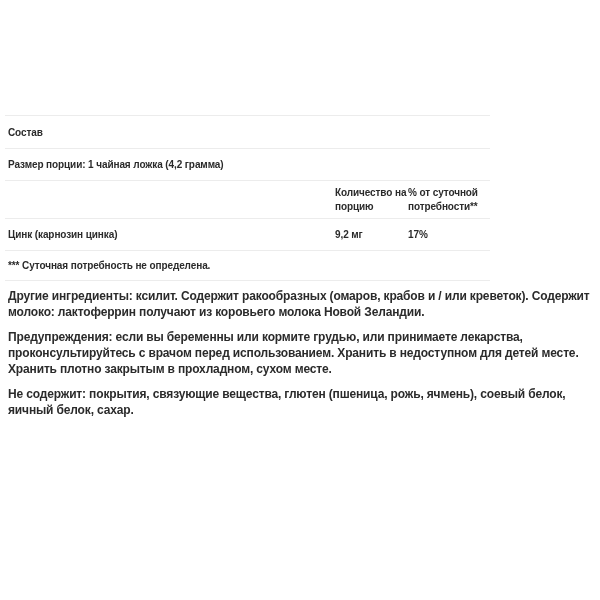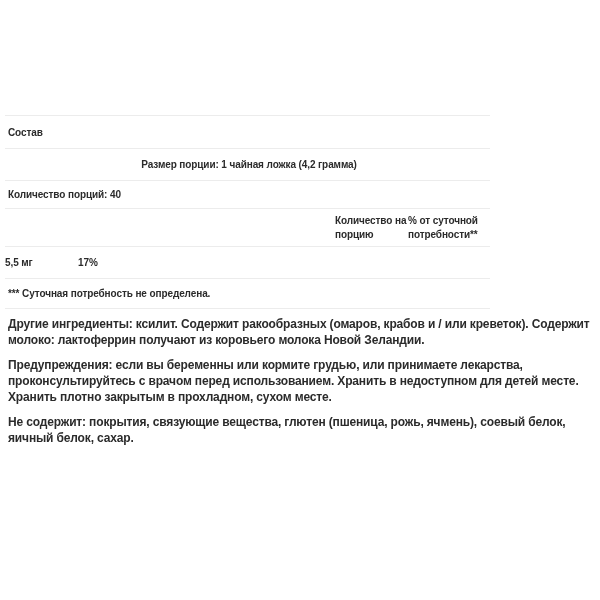--- a/index.html
+++ b/index.html
@@ -30,21 +30,21 @@
   .row {
     display: flex;
     align-items: center;
     border-top: 1px solid #ececec;
   }
   .row.last { border-bottom: 1px solid #ececec; }
   .cell-name   { width: 330px; padding-left: 3px; box-sizing: border-box; }
   .cell-amount { width: 73px; }
   .cell-dv     { flex: 1; }
   .row-title      { padding: 9px 0 8px 0; }
-  .row-serving    { padding: 8px 0; justify-content: center; }
+  .row-serving    { padding: 8px 0; }
   .row-servings   { padding: 6px 0; }
   .row-header     { padding: 5px 0 4px 0; line-height: 14px; }
   .row-zinc       { padding: 8px 0; }
   .row-blend      { padding: 4px 0; }
   .row-footnote1  { padding: 8px 0; }
   .row-footnote2  { padding: 7px 0; }
   .full { padding-left: 3px; }
 
   
   .details {
@@ -64,32 +64,30 @@
   <div class="facts">
 
     <div class="row row-title">
       <div class="full">Состав</div>
     </div>
 
     <div class="row row-serving">
       <div class="full">Размер порции: 1 чайная ложка (4,2 грамма)</div>
     </div>
 
-    <div class="row row-servings">
-      <div class="full">Количество порций: 40</div>
-    </div>
 
     <div class="row row-header">
       <div class="cell-name"></div>
       <div class="cell-amount">Количество на порцию</div>
       <div class="cell-dv">% от суточной потребности**</div>
     </div>
 
     <div class="row row-zinc">
-      <div class="cell-amount">5,5 мг</div>
+      <div class="cell-name">Цинк (карнозин цинка)</div>
+      <div class="cell-amount">9,2 мг</div>
       <div class="cell-dv">17%</div>
     </div>
 
 
 
     <div class="row row-footnote2 last">
       <div class="full">*** Суточная потребность не определена.</div>
     </div>
 
   </div>

